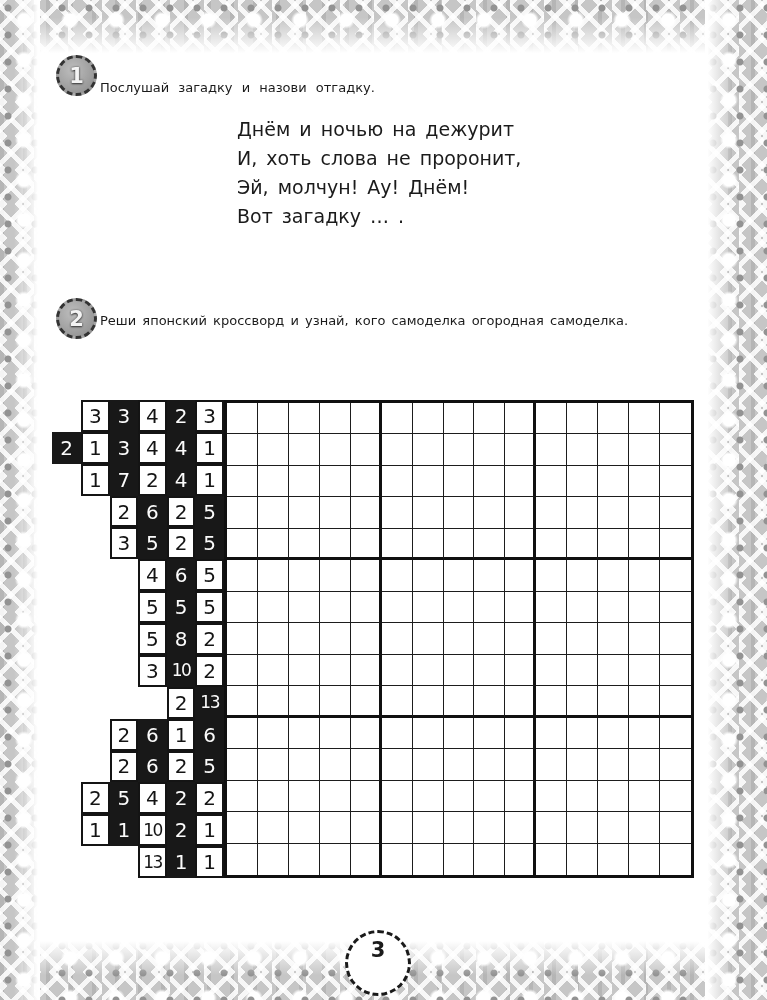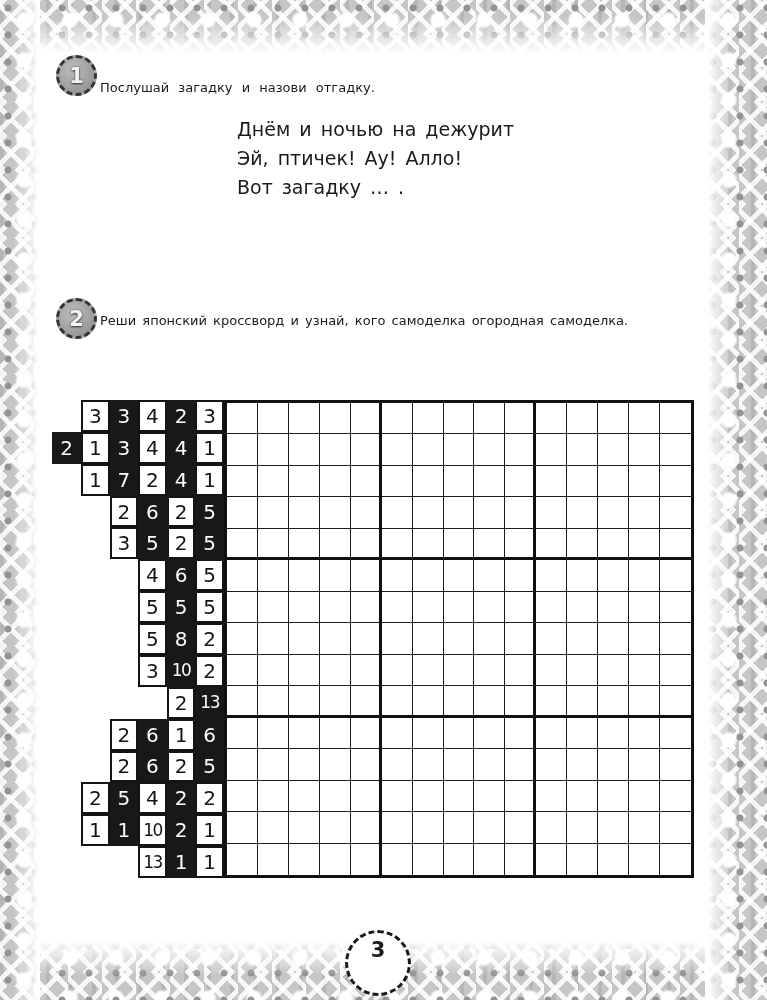--- a/index.html
+++ b/index.html
@@ -87,21 +87,22 @@
 <div class="strip left"></div>
 <div class="strip right"></div>
 
 <div class="badge n1">
   <span>1</span>
 </div>
 <p class="task-text t1">Послушай загадку и назови отгадку.</p>
 
 <div class="poem">
     <div class="poem-line">Днём и ночью на дежурит</div>
-    <div class="poem-line">Эй, птичек! Ау! Алло!</div>
+    <div class="poem-line">И, хоть слова не проронит,</div>
+    <div class="poem-line">Эй, молчун! Ау! Днём!</div>
     <div class="poem-line">Вот загадку … .</div>
   </div>
 
 <div class="badge n2">
   <span>2</span>
 </div>
 <p class="task-text t2">Реши японский кроссворд и узнай, кого самоделка огородная самоделка.</p>
 
 <div class="nonogram">
   <div id="clues">

